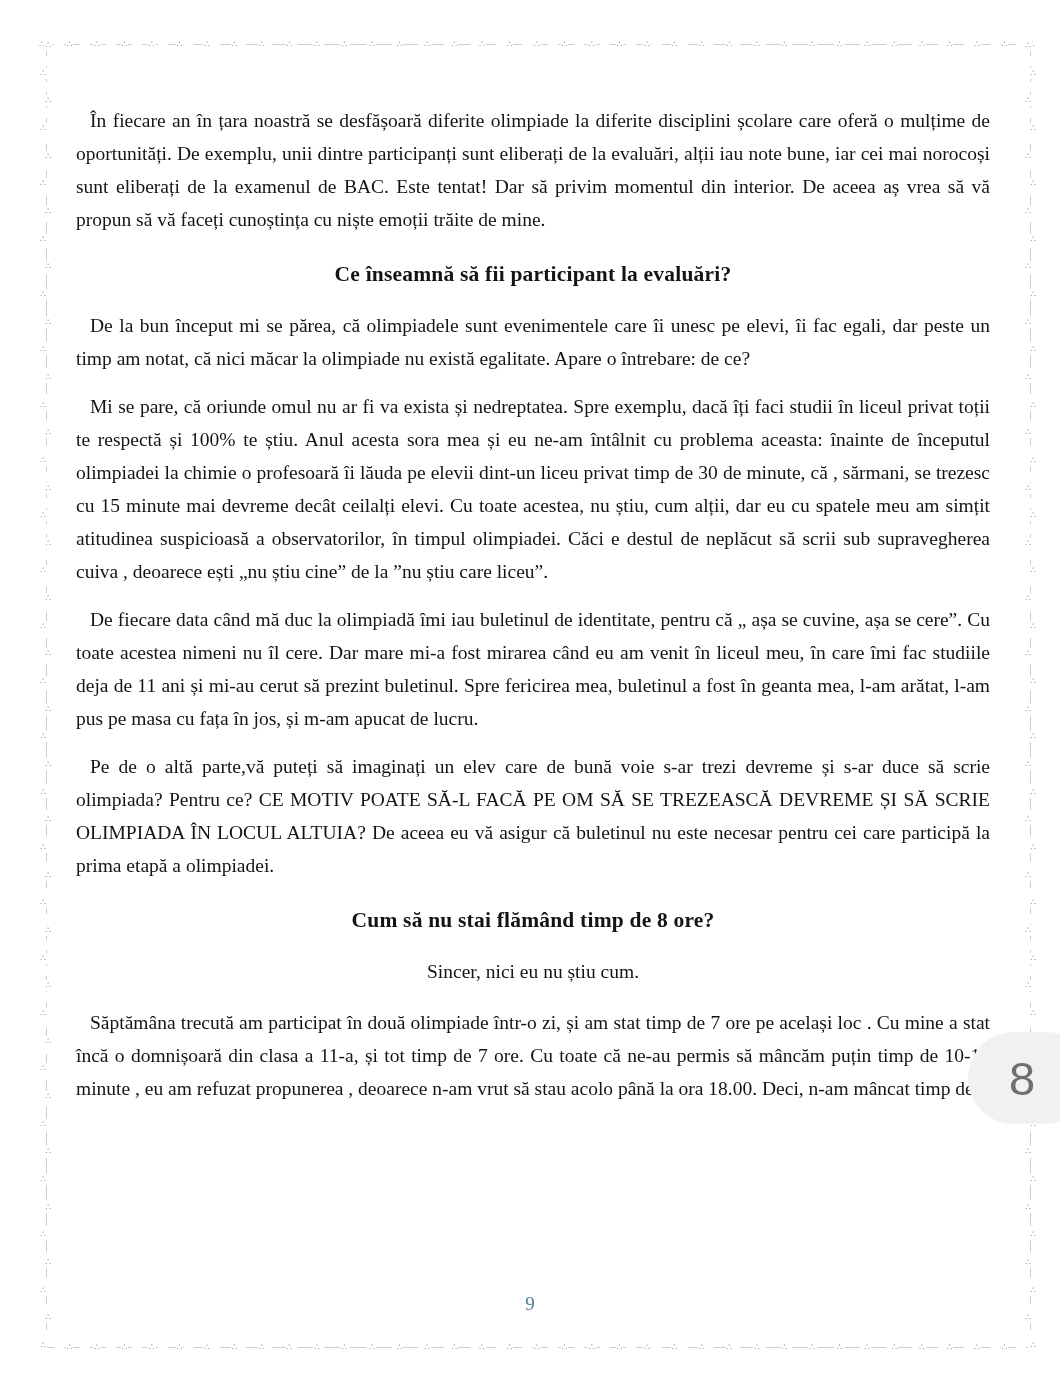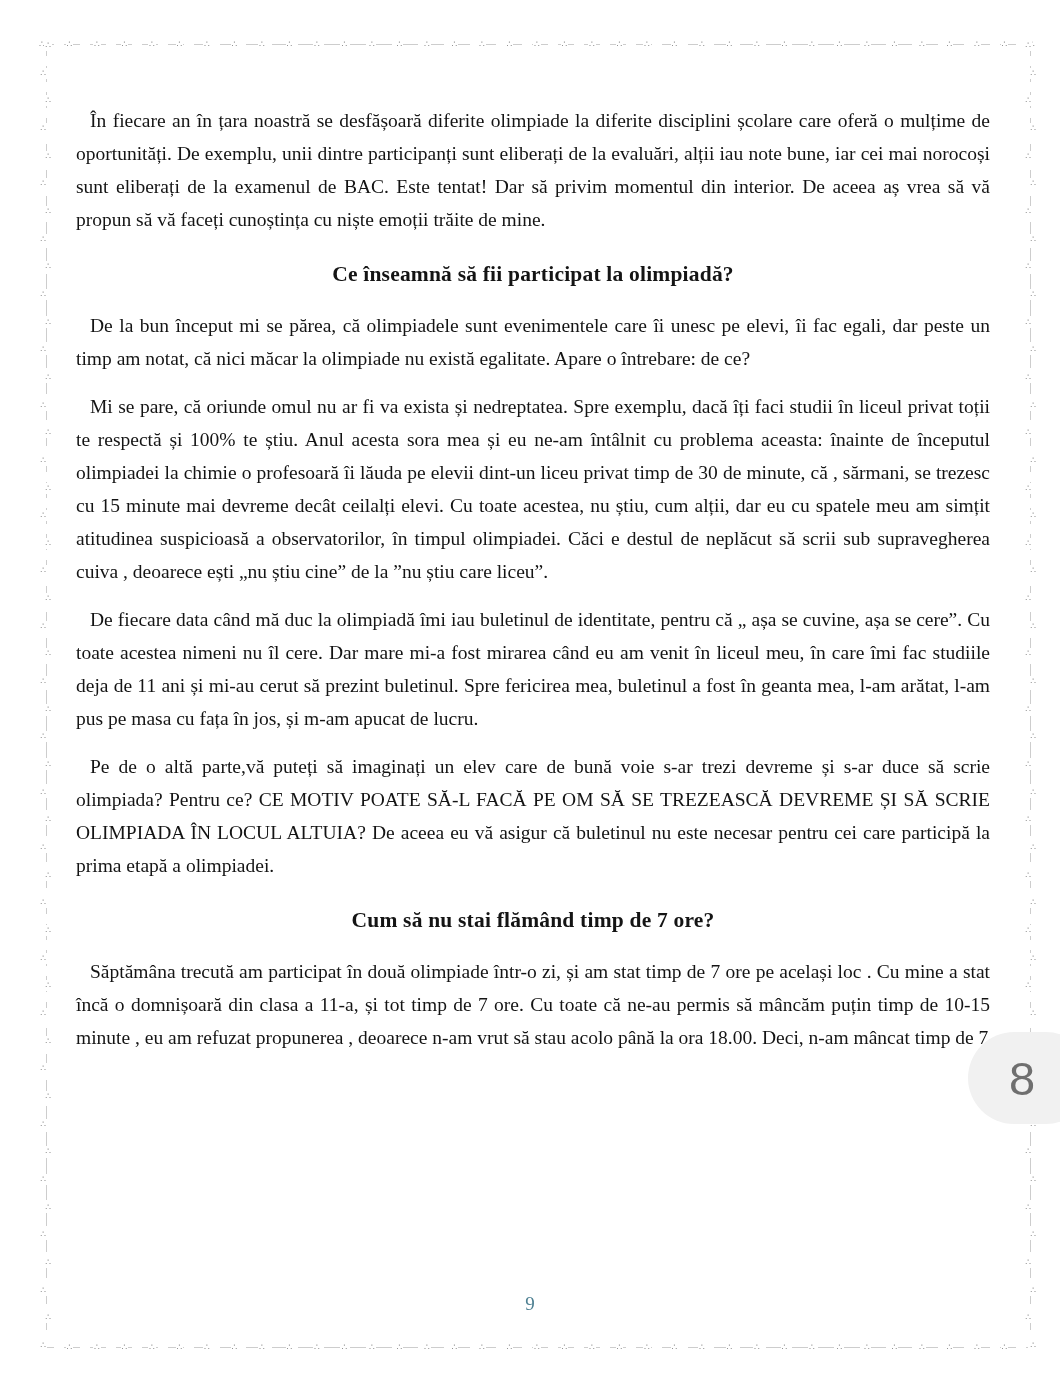--- a/index.html
+++ b/index.html
@@ -284,33 +284,34 @@
       <span>∴</span>
       <span>∴</span>
       <span>∴</span>
     </div>
 
   <div class="content">
 
 
     <p>În fiecare an în țara noastră se desfășoară diferite olimpiade la diferite disciplini școlare care oferă o mulțime de oportunități. De exemplu, unii dintre participanți sunt eliberați de la evaluări, alții iau note bune, iar cei mai norocoși sunt eliberați de la examenul de BAC. Este tentat! Dar să privim momentul din interior. De aceea aș vrea să vă propun să vă faceți cunoștința cu niște emoții trăite de mine.</p>
 
-    <h2>Ce înseamnă să fii participat la olimpiadă?</h2>
+    <h2>Ce înseamnă să fii participant la evaluări?</h2>
 
     <p>De la bun început mi se părea, că olimpiadele sunt evenimentele care îi unesc pe elevi, îi fac egali, dar peste un timp am notat, că nici măcar la olimpiade nu există egalitate. Apare o întrebare: de ce?</p>
 
     <p>Mi se pare, că oriunde omul nu ar fi va exista și nedreptatea. Spre exemplu, dacă îți faci studii în liceul privat toții te respectă și 100% te știu. Anul acesta sora mea și eu ne-am întâlnit cu problema aceasta: înainte de începutul olimpiadei la chimie o profesoară îi lăuda pe elevii dint-un liceu privat timp de 30 de minute, că , sărmani, se trezesc cu 15 minute mai devreme decât ceilalți elevi. Cu toate acestea, nu știu, cum alții, dar eu cu spatele meu am simțit atitudinea suspicioasă a observatorilor, în timpul olimpiadei. Căci e destul de neplăcut să scrii sub supravegherea cuiva , deoarece ești „nu știu cine” de la ”nu știu care liceu”.</p>
 
 
     <p>De fiecare data când mă duc la olimpiadă îmi iau buletinul de identitate, pentru că „ așa se cuvine, așa se cere”. Cu toate acestea nimeni nu îl cere. Dar mare mi-a fost mirarea când eu am venit în liceul meu, în care îmi fac studiile deja de 11 ani și mi-au cerut să prezint buletinul. Spre fericirea mea, buletinul a fost în geanta mea, l-am arătat, l-am pus pe masa cu fața în jos, și m-am apucat de lucru.</p>
 
     <p>Pe de o altă parte,vă puteți să imaginați un elev care de bună voie s-ar trezi devreme și s-ar duce să scrie olimpiada? Pentru ce? CE MOTIV POATE SĂ-L FACĂ PE OM SĂ SE TREZEASCĂ DEVREME ȘI SĂ SCRIE OLIMPIADA ÎN LOCUL ALTUIA? De aceea eu vă asigur că buletinul nu este necesar pentru cei care participă la prima etapă a olimpiadei.</p>
 
-    <h2>Cum să nu stai flămând timp de 7 ore?</h2>
-
+    <h2>Cum să nu stai flămând timp de 8 ore?</h2>
+
+    <p class="centered">Sincer, nici eu nu știu cum.</p>
 
     <p>Săptămâna trecută am participat în două olimpiade într-o zi, și am stat timp de 7 ore pe același loc . Cu mine a stat încă o domnișoară din clasa a 11-a, și tot timp de 7 ore. Cu toate că ne-au permis să mâncăm puțin timp de 10-15 minute , eu am refuzat propunerea , deoarece n-am vrut să stau acolo până la ora 18.00. Deci, n-am mâncat timp de 7</p>
   </div>
 
   <div class="footer-page">9</div>
 
   <div class="page-badge">
     <span>8</span>
   </div>
 

